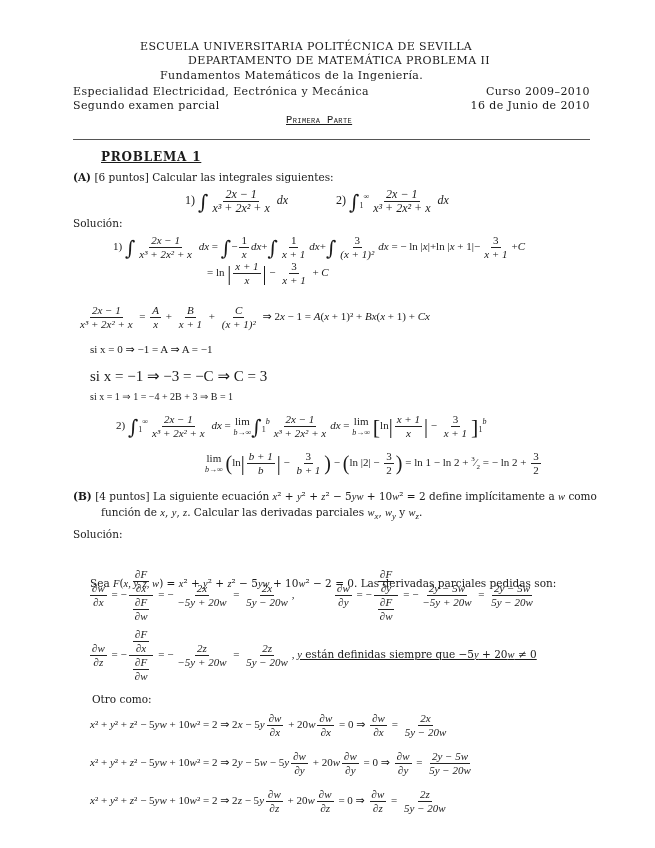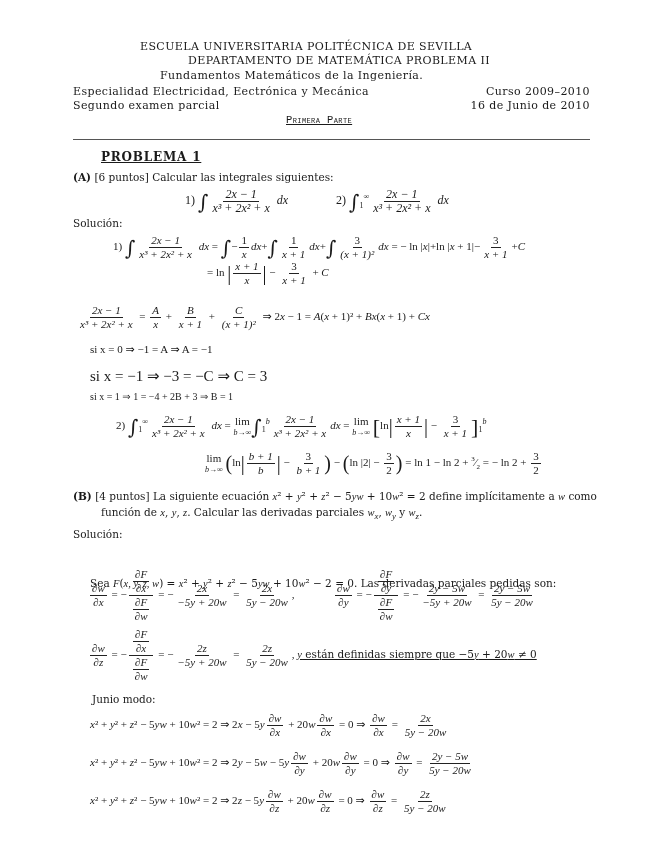--- a/index.html
+++ b/index.html
@@ -208,21 +208,21 @@
         </span></span>
     </span> = −<span class="frac">
       <span class="m">2z</span>
       <span class="m">−5y + 20w</span>
     </span> = <span class="frac">
       <span class="m">2z</span>
       <span class="m">5y − 20w</span>
     </span>, <span class="txt" style="font-family:'DejaVu Serif',serif;font-style:normal;text-decoration:underline;"><span class="m">y</span> están definidas siempre que −5<span class="m">y</span> + 20<span class="m">w</span> ≠ 0</span>
 </div>
 
-<div class="abs txt" style="left:92px;top:693px;">Junio modo:</div>
+<div class="abs txt" style="left:92px;top:693px;">Otro como:</div>
 
 <div class="abs mr" style="left:90px;top:712px;font-size:11px;">
   <span class="m">x</span>² + <span class="m">y</span>² + <span class="m">z</span>² − 5<span class="m">yw</span> + 10<span class="m">w</span>² = 2 ⇒ 2<span class="m">x</span> − 5<span class="m">y</span><span class="frac">
       <span class="m">∂w</span>
       <span class="m">∂x</span>
     </span> + 20<span class="m">w</span><span class="frac">
       <span class="m">∂w</span>
       <span class="m">∂x</span>
     </span> = 0 ⇒ <span class="frac">
       <span class="m">∂w</span>

